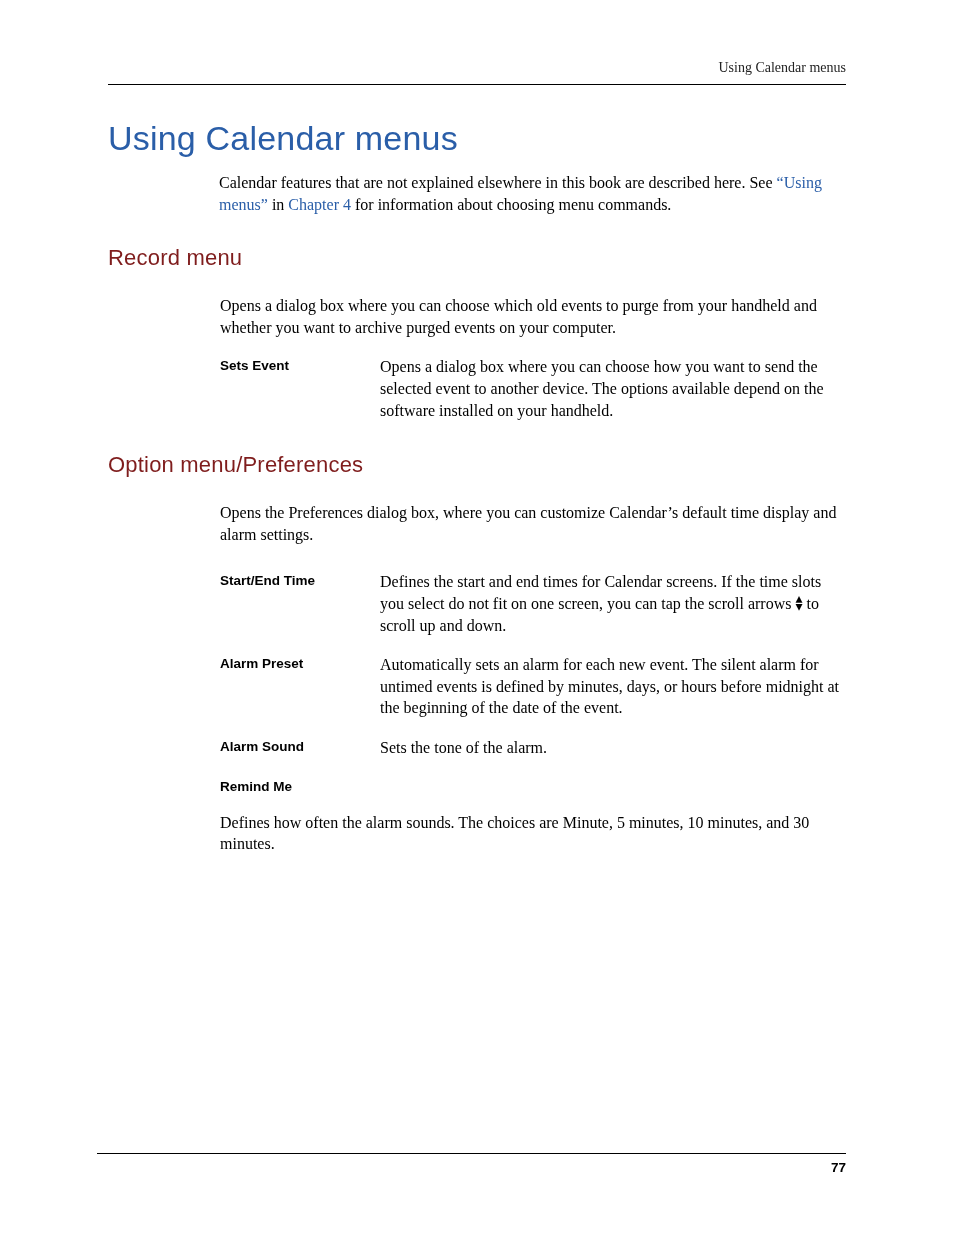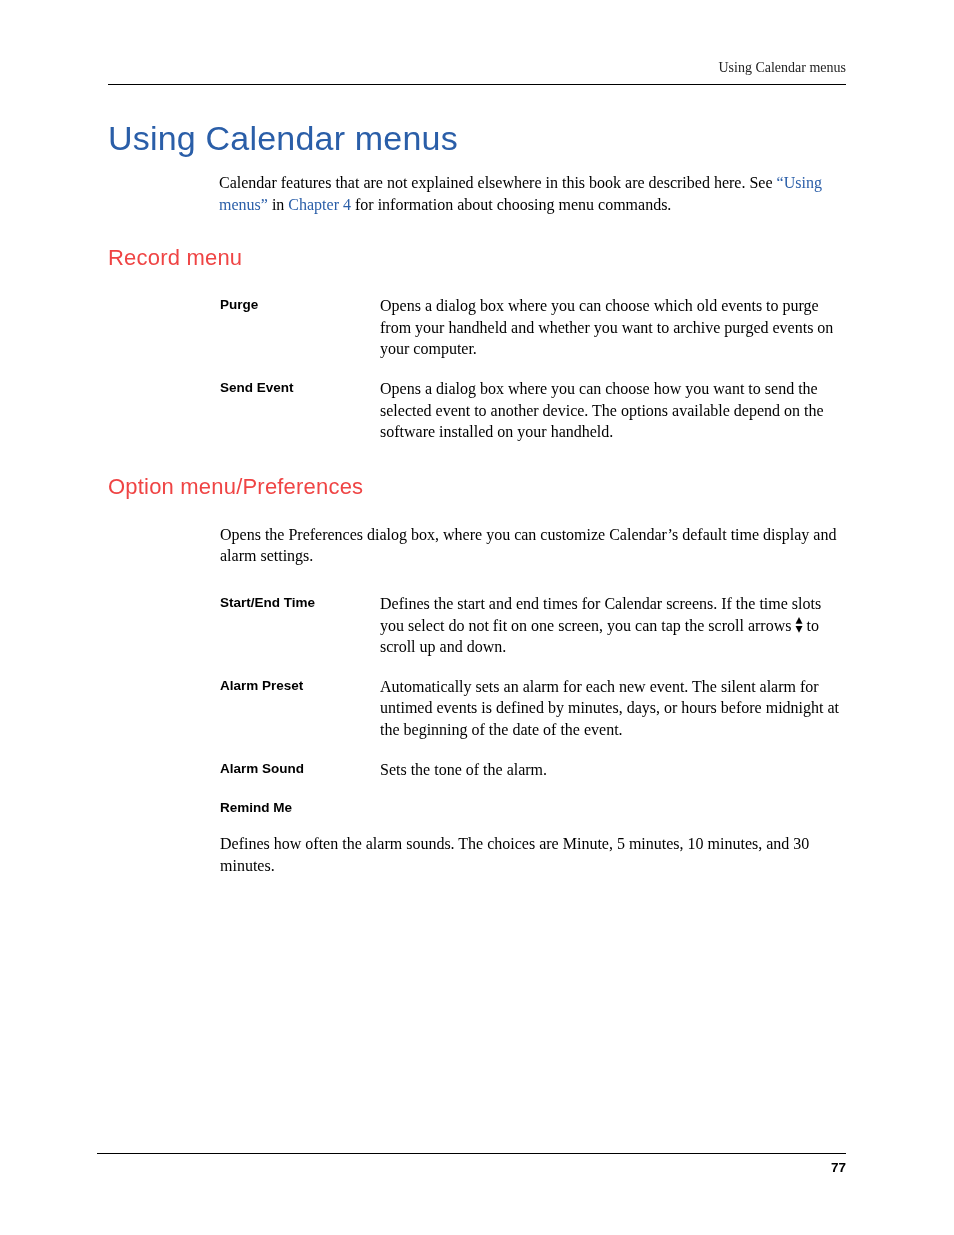--- a/index.html
+++ b/index.html
@@ -34,21 +34,21 @@
     margin-left: 111px;
     font-size: 16px;
     line-height: 1.35;
     margin-bottom: 30px;
   }
   .inline-link { color: #2a5ea8; }
   h2.section {
     font-family: "Arial Narrow", "Helvetica Neue", Arial, sans-serif;
     font-stretch: condensed;
     font-weight: 400;
-    color: #ef4444;
+    color: #7f1d1d;
     font-size: 22px;
     margin-bottom: 24px;
     letter-spacing: 0.2px;
   }
   .section-intro {
     margin-left: 112px;
     font-size: 16px;
     line-height: 1.35;
     margin-bottom: 26px;
   }
@@ -105,26 +105,25 @@
 
 <h1 class="page-title">Using Calendar menus</h1>
 
 <p class="intro">
   <span>Calendar features that are not explained elsewhere in this book are described here. See </span><span class="inline-link">“Using menus”</span><span> in </span><span class="inline-link">Chapter 4</span><span> for information about choosing menu commands.</span>
 </p>
 
 <h2 class="section">Record menu</h2>
 
 <div class="def-row">
-  <div class="def-term">Purge</div>
   <div class="def-desc">Opens a dialog box where you can choose which old events to purge from your handheld and whether you want to archive purged events on your computer.</div>
 </div>
 
 <div class="def-row">
-  <div class="def-term">Send Event</div>
+  <div class="def-term">Sets Event</div>
   <div class="def-desc">Opens a dialog box where you can choose how you want to send the selected event to another device. The options available depend on the software installed on your handheld.</div>
 </div>
 
 <h2 class="section block2">Option menu/Preferences</h2>
 
 <p class="section-intro">Opens the Preferences dialog box, where you can customize Calendar’s default time display and alarm settings.</p>
 
 <div class="def-row">
   <div class="def-term">Start/End Time</div>
   <div class="def-desc">

